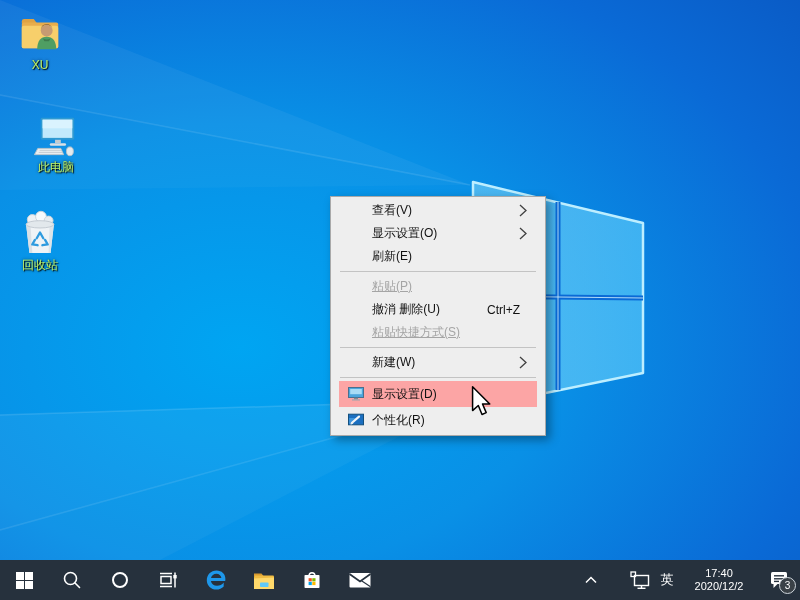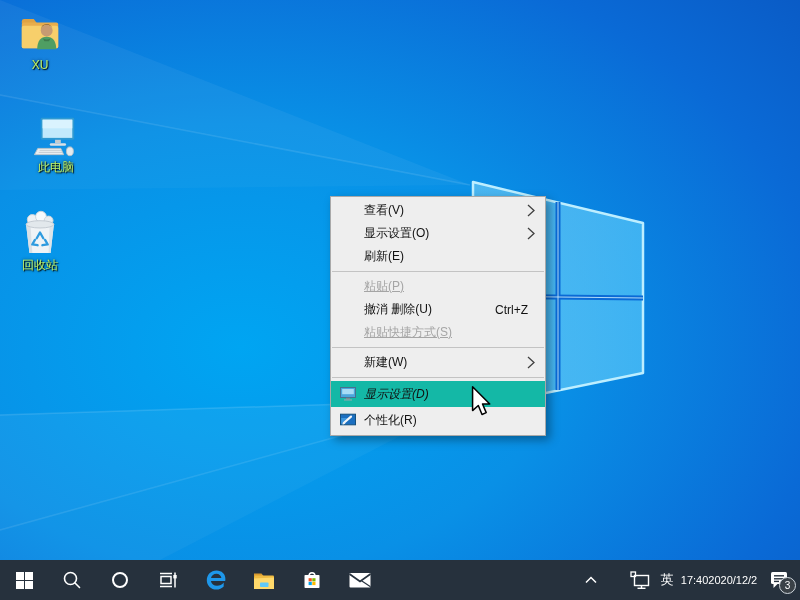--- a/index.html
+++ b/index.html
@@ -14,45 +14,45 @@
   .desk-icon { position:absolute; width:76px; text-align:center; cursor:default; }
   .desk-icon .ico { display:block; margin:0 auto; }
   .desk-icon .lbl { display:block; margin-top:2px; font-size:12px; color:#bef264;
     text-shadow:1px 1px 1px #000, 0 0 3px rgba(0,0,0,.75); line-height:14px; }
   #icon-user   { left:2px; top:10px; }
   #icon-pc     { left:18px; top:112px; }
   #icon-bin    { left:2px; top:208px; }
 
   
   #context-menu { position:absolute; left:330px; top:196px; width:216px;
-    background:#eeeeee; border:1px solid #a9a9a9; padding:2px 0;
+    background:#eeeeee; border:1px solid #a9a9a9; padding:2px 8px;
     box-shadow:4px 4px 9px rgba(0,0,0,.35); font-size:12px; color:#111; }
   .menu-item { height:23px; display:flex; align-items:center; }
   .menu-item.tall { height:26px; }
-  .menu-item.highlight { background:#14b8a6;font-style:italic; }
+  .menu-item.highlight { background:#fca5a5; }
   .mi-gutter { width:33px; flex:0 0 33px; display:flex; align-items:center; justify-content:center; }
   .mi-label { flex:1; white-space:nowrap; }
   .mi-label.disabled { color:#a5a5a5;text-decoration:underline; }
   .mi-shortcut { margin-left:auto; padding-right:17px; color:#111; }
   .mi-chevron { margin-left:auto; padding-right:10px; display:flex; align-items:center; }
   .menu-sep { height:1px; background:#c3c3c3; margin:3px 1px; }
 
   
   #cursor { position:absolute; left:469px; top:385px; pointer-events:none; }
 
   
   #taskbar { position:absolute; left:0; bottom:0; width:800px; height:40px;
     background:#26313d; display:flex; align-items:stretch; }
   .tb-btn { width:48px; display:flex; align-items:center; justify-content:center; }
   #tray { margin-left:auto; display:flex; align-items:center; height:40px; color:#fff; }
   .tray-item { display:flex; align-items:center; justify-content:center; height:40px; }
   #tray-chevron { width:26px; margin-right:22px; }
   #tray-network { width:28px; }
   #tray-ime { width:26px; font-size:13px; }
-  #tray-clock { width:78px; flex-direction:row; justify-content:center;
+  #tray-clock { width:78px; flex-direction:column; justify-content:center;
     font-size:11px; line-height:13px; text-align:center; }
   #tray-action { width:42px; position:relative; }
   #action-badge { position:absolute; right:4px; bottom:6px; width:17px; height:17px;
     border-radius:50%; background:#3a4147; border:1.5px solid #cfd6dc; color:#fff;
     font-size:10px; display:flex; align-items:center; justify-content:center; }
 </style>
 </head>
 <body>
 
 <div id="screen">

